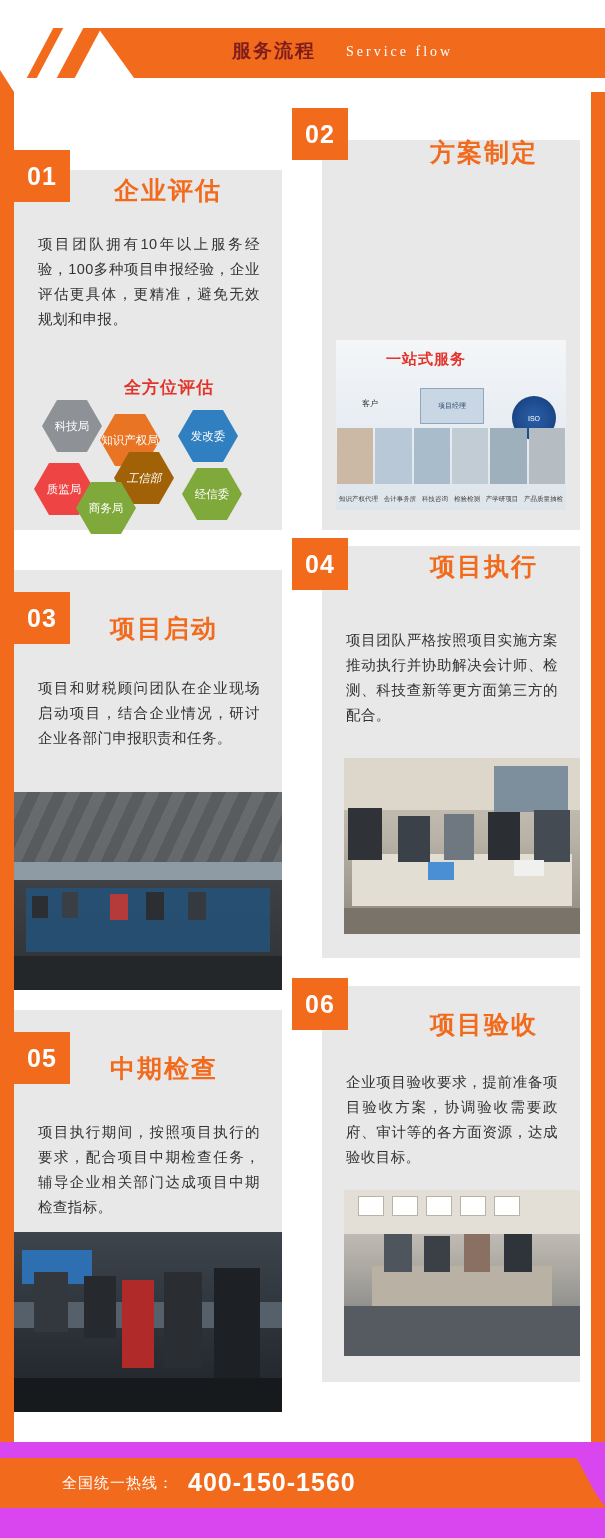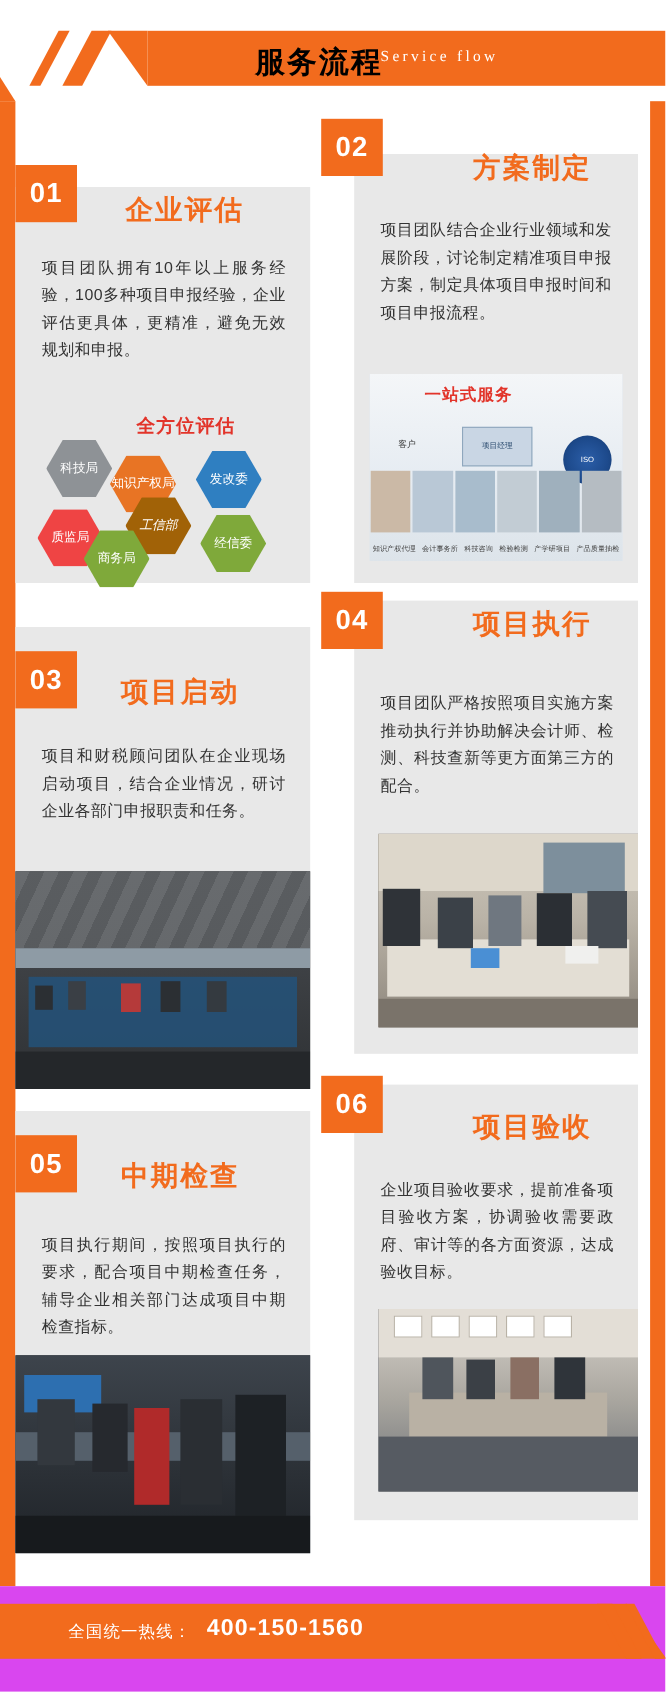--- a/index.html
+++ b/index.html
@@ -20,21 +20,21 @@
   }
   .hdr-slash1{
     position:absolute;left:70px;top:28px;width:18px;height:50px;
     background:#f26b1d;transform:skewX(-28deg);
   }
   .hdr-slash2{
     position:absolute;left:40px;top:28px;width:10px;height:50px;
     background:#f26b1d;transform:skewX(-28deg);
   }
   .hdr-title{
-    position:absolute;left:232px;top:38px;color:#000000;font-size:27px;
+    position:absolute;left:232px;top:38px;color:#7f1d1d;font-size:19px;
     font-weight:bold;letter-spacing:2px;
   }
   .hdr-sub{
     position:absolute;left:346px;top:44px;color:#fff;font-size:14px;
     letter-spacing:3px;font-family:"Liberation Serif","DejaVu Serif",serif;
   }
 
   
   .rail-left{position:absolute;left:0;top:92px;width:14px;height:1350px;background:#f26b1d;}
   .rail-right{position:absolute;left:591px;top:92px;width:14px;height:1350px;background:#f26b1d;}
@@ -115,21 +115,21 @@
   .foot-bar{
     position:absolute;left:0;top:16px;width:570px;height:50px;background:#f26b1d;
   }
   .foot-bar:after{
     content:"";position:absolute;right:-36px;top:0;width:0;height:0;
     border-bottom:50px solid #f26b1d;border-right:36px solid transparent;
   }
   .foot-slash1{position:absolute;left:556px;top:16px;width:14px;height:50px;background:#f26b1d;transform:skewX(28deg);}
   .foot-slash2{position:absolute;left:582px;top:16px;width:8px;height:50px;background:#f26b1d;transform:skewX(28deg);}
   .foot-label{position:absolute;left:62px;top:32px;color:#fff;font-size:15px;letter-spacing:1px;}
-  .foot-tel{position:absolute;left:188px;top:26px;color:#fff;font-size:21px;font-weight:bold;letter-spacing:1px;}
+  .foot-tel{position:absolute;left:188px;top:26px;color:#fff;font-size:25px;font-weight:bold;letter-spacing:1px;}
 
   
   .pbg{position:absolute;left:0;top:0;width:100%;height:100%;}
   .p2-title{position:absolute;left:50px;top:10px;color:#e2342a;font-size:15px;font-weight:bold;letter-spacing:1px;}
   .p2-center{position:absolute;left:84px;top:48px;width:62px;height:34px;background:#c9d6e4;border:1px solid #8fa7bd;}
   .p2-center span{display:block;text-align:center;font-size:7px;color:#2a4b6e;line-height:34px;}
   .p2-cust{position:absolute;left:26px;top:58px;font-size:8px;color:#333;}
   .p2-seal{position:absolute;right:10px;top:56px;width:44px;height:44px;border-radius:50%;background:radial-gradient(circle,#2b5ea8 0%,#1d4a8c 60%,#16396c 100%);color:#fff;font-size:7px;display:flex;align-items:center;justify-content:center;}
   .p2-strip{position:absolute;left:0;bottom:26px;width:100%;height:56px;display:flex;}
   .p2-strip div{flex:1;margin:0 1px;background:#b8c4cf;}
@@ -165,21 +165,20 @@
       <div class="hex" style="left:86px;top:56px;background:#a16207;font-style:italic;">工信部</div>
       <div class="hex" style="left:48px;top:86px;background:#7fa93a;">商务局</div>
       <div class="hex" style="left:154px;top:72px;background:#7fa93a;">经信委</div>
     </div>
   </div>
 </div>
 
 <div class="card" id="card2">
   <div class="badge">02</div>
   <div class="card-title">方案制定</div>
-  <div class="card-body">项目团队结合企业行业领域和发展阶段，讨论制定精准项目申报方案，制定具体项目申报时间和项目申报流程。</div>
 
   <div class="photo" id="p2">
     <div class="pbg" style="background:linear-gradient(180deg,#f4f6f8 0%,#e6ecf2 55%,#dde4ea 100%);"></div>
     <div class="p2-title">一站式服务</div>
     <div class="p2-cust">客户</div>
     <div class="p2-center">
       <span>项目经理</span>
     </div>
     <div class="p2-seal">ISO</div>
     <div class="p2-strip">

